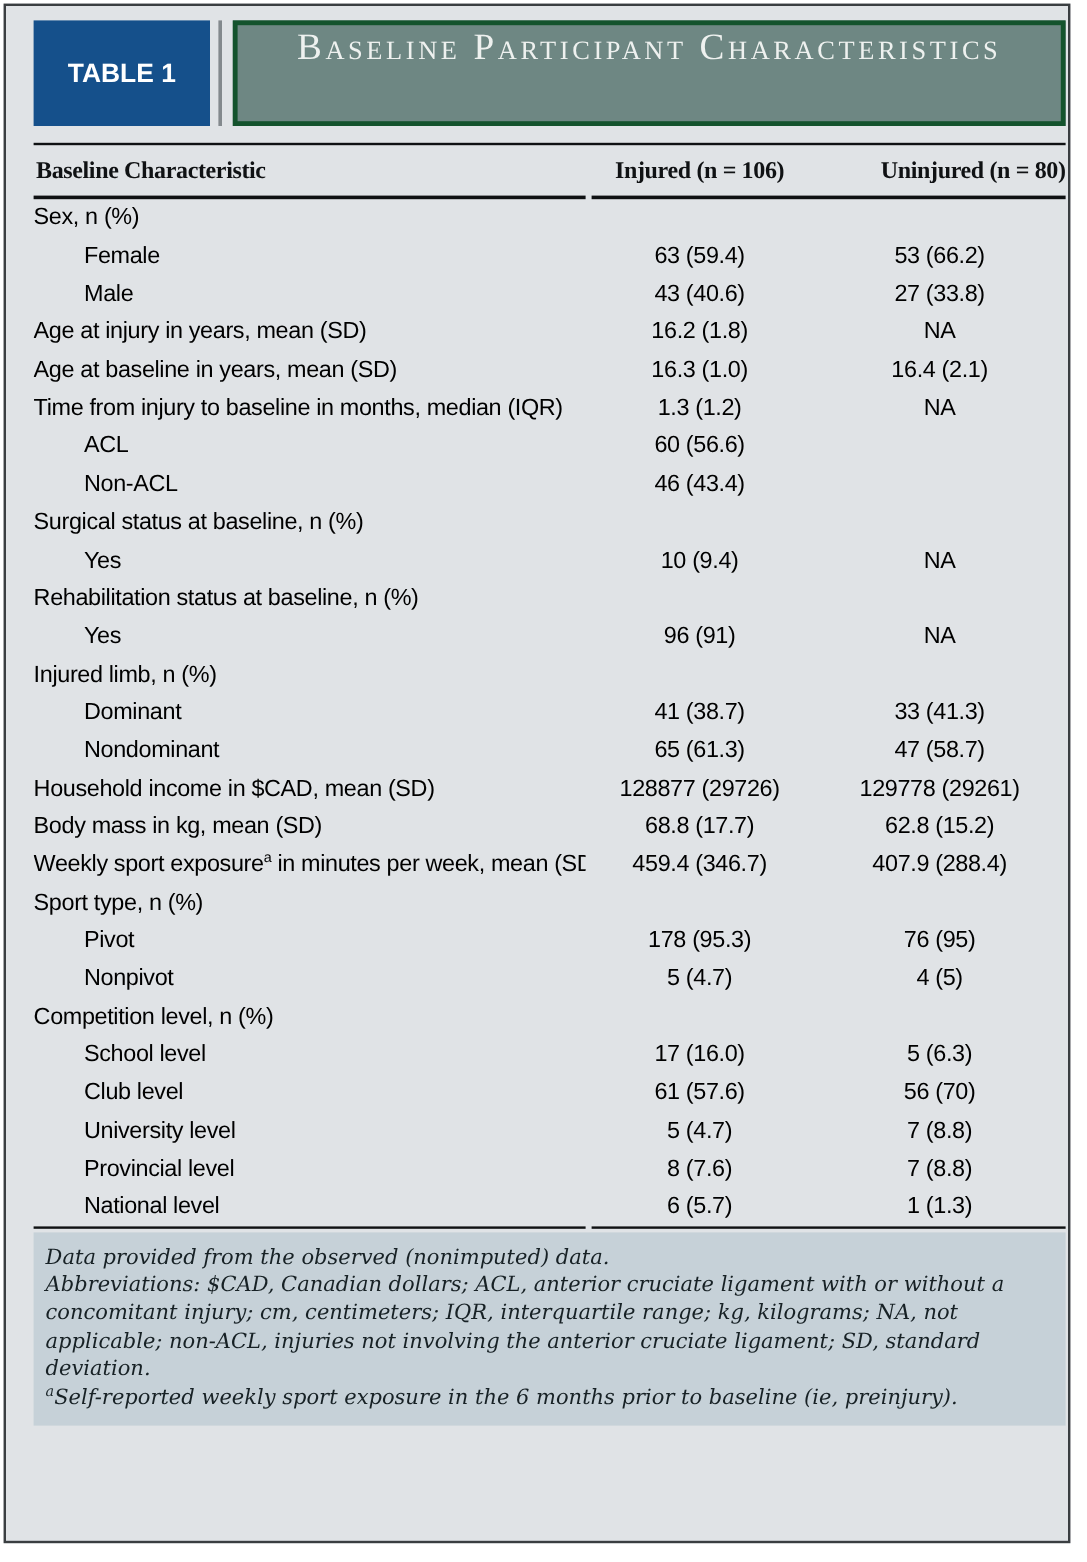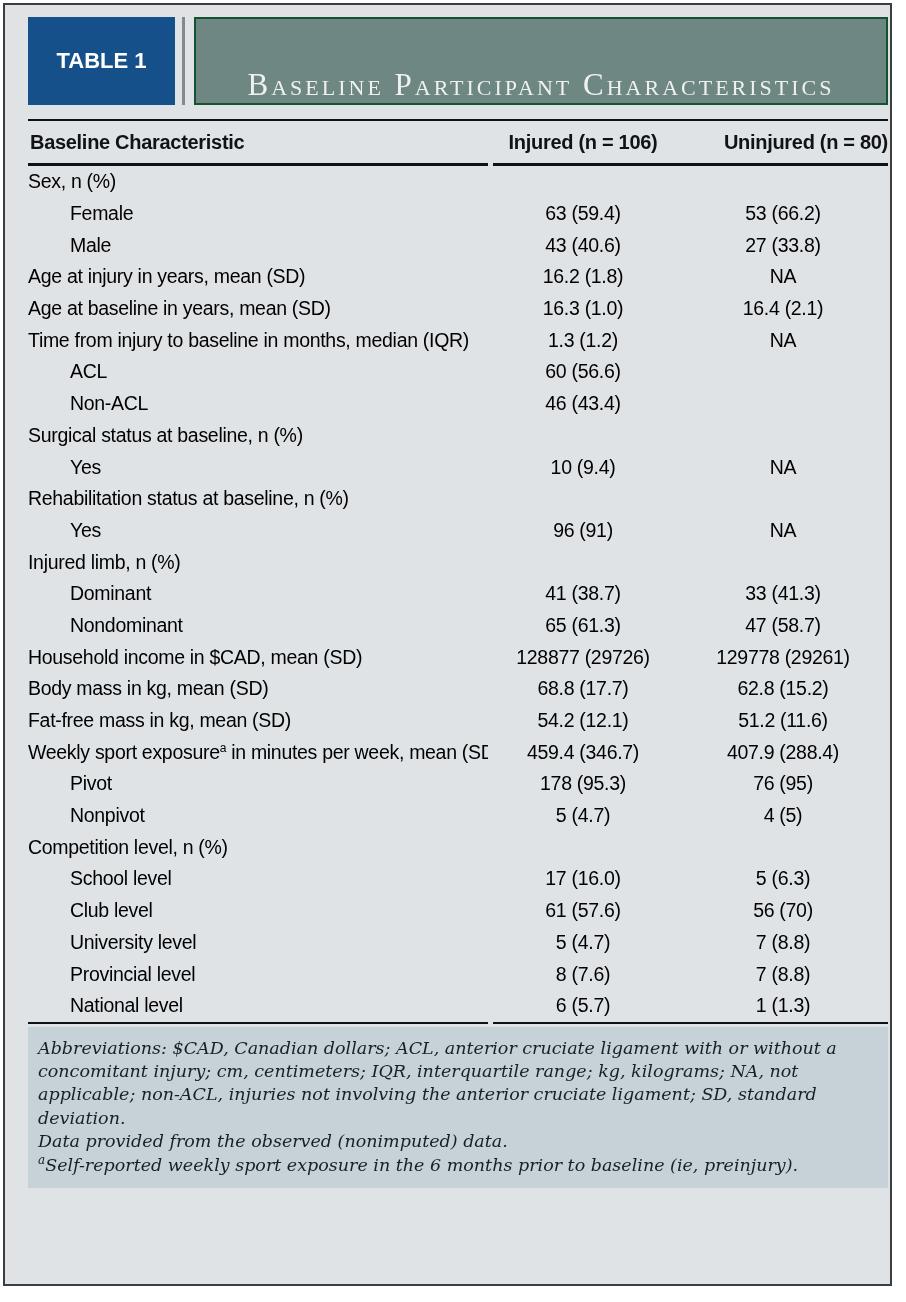--- a/index.html
+++ b/index.html
@@ -19,43 +19,43 @@
   .badge {
     width:147px; background:#15508b; display:flex;
     align-items:center; justify-content:center; flex:none;
   }
   .badge-label {
     color:#ffffff; font-size:22px; font-weight:bold; letter-spacing:0px;
   }
   .hdr-div { width:3px; background:#83898d; margin-left:7px; flex:none; }
   .titlebar {
     flex:1; margin-left:9px; background:#6e8783;
-    border:2px solid #14532d; box-sizing:border-box;
-    display:flex; align-items:flex-end; justify-content:center;
+    border:4px solid #14532d; box-sizing:border-box;
+    display:flex; align-items:flex-start; justify-content:center;
   }
   .title {
     font-family:"Liberation Serif","DejaVu Serif",serif;
     font-variant-caps:small-caps; font-size:31px; letter-spacing:3px;
     color:#eef1ef; font-weight:500;
   }
 
   
   .rule { display:flex; }
   .rule.top { margin-top:14px; height:2px; }
   .rule.mid { height:3px; }
   .rule.bot { height:2px; }
   .rule .seg1 { width:460px; background:#0f1113; flex:none; }
   .rule .gap  { width:5px; flex:none; }
   .rule .seg2 { flex:1; background:#0f1113; }
   .rule.cont .seg1 { width:100%; }
 
   
   .colheads {
     display:flex; align-items:center; height:42px;
-    font-weight:bold; font-size:20px; color:#101214; letter-spacing:-0.3px;
+    font-weight:bold; font-size:20px; color:#101214; letter-spacing:-0.3px;font-family:Liberation Serif, serif;
   }
   .colheads .c1 { width:460px; padding-left:2px; box-sizing:border-box; flex:none; }
   .colheads .c2 { width:190px; text-align:center; flex:none; }
   .colheads .c3 { width:210px; text-align:right; flex:none; }
 
   
   table.tbl {
     width:100%; border-collapse:collapse; table-layout:fixed;
     font-size:19.5px; color:#000000; letter-spacing:-0.3px;
   }
@@ -195,28 +195,28 @@
     <td class="lab">Household income in $CAD, mean (SD)</td>
     <td class="val">128877 (29726)</td>
     <td class="val">129778 (29261)</td>
   </tr>
           <tr>
     <td class="lab">Body mass in kg, mean (SD)</td>
     <td class="val">68.8 (17.7)</td>
     <td class="val">62.8 (15.2)</td>
   </tr>
           <tr>
-    <td class="lab">Fat-free mass in kg, mean (SD)</td>
-    <td class="val">54.2 (12.1)</td>
-    <td class="val">51.2 (11.6)</td>
-  </tr>
-          <tr>
     <td class="lab">Weekly sport exposure<sup>a</sup> in minutes per week, mean (SD)</td>
     <td class="val">459.4 (346.7)</td>
     <td class="val">407.9 (288.4)</td>
+  </tr>
+          <tr>
+    <td class="lab">Sport type, n (%)</td>
+    <td class="val"></td>
+    <td class="val"></td>
   </tr>
           <tr>
     <td class="lab indent">Pivot</td>
     <td class="val">178 (95.3)</td>
     <td class="val">76 (95)</td>
   </tr>
           <tr>
     <td class="lab indent">Nonpivot</td>
     <td class="val">5 (4.7)</td>
     <td class="val">4 (5)</td>
@@ -254,19 +254,19 @@
         </tbody>
     </table>
 
     <div class="rule bot">
       <span class="seg1"></span>
         <span class="gap"></span>
         <span class="seg2"></span>
     </div>
 
     <div class="notes">
+      <p>Data provided from the observed (nonimputed) data.</p>
       <p>Abbreviations: $CAD, Canadian dollars; ACL, anterior cruciate ligament with or without a concomitant injury; cm, centimeters; IQR, interquartile range; kg, kilograms; NA, not applicable; non-ACL, injuries not involving the anterior cruciate ligament; SD, standard deviation.</p>
-      <p>Data provided from the observed (nonimputed) data.</p>
       <p><sup>a</sup><span>Self-reported weekly sport exposure in the 6 months prior to baseline (ie, preinjury).</span></p>
     </div>
 
   </div>
 </div>
 
 </body></html>

